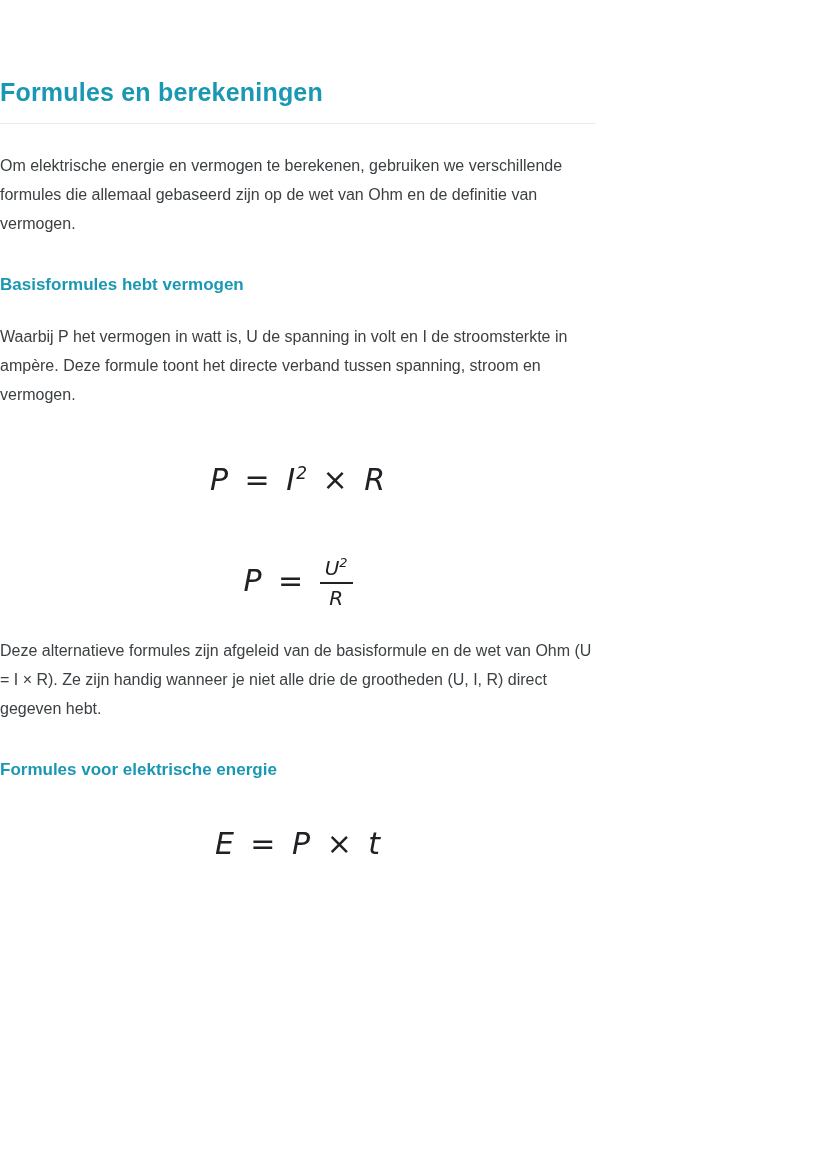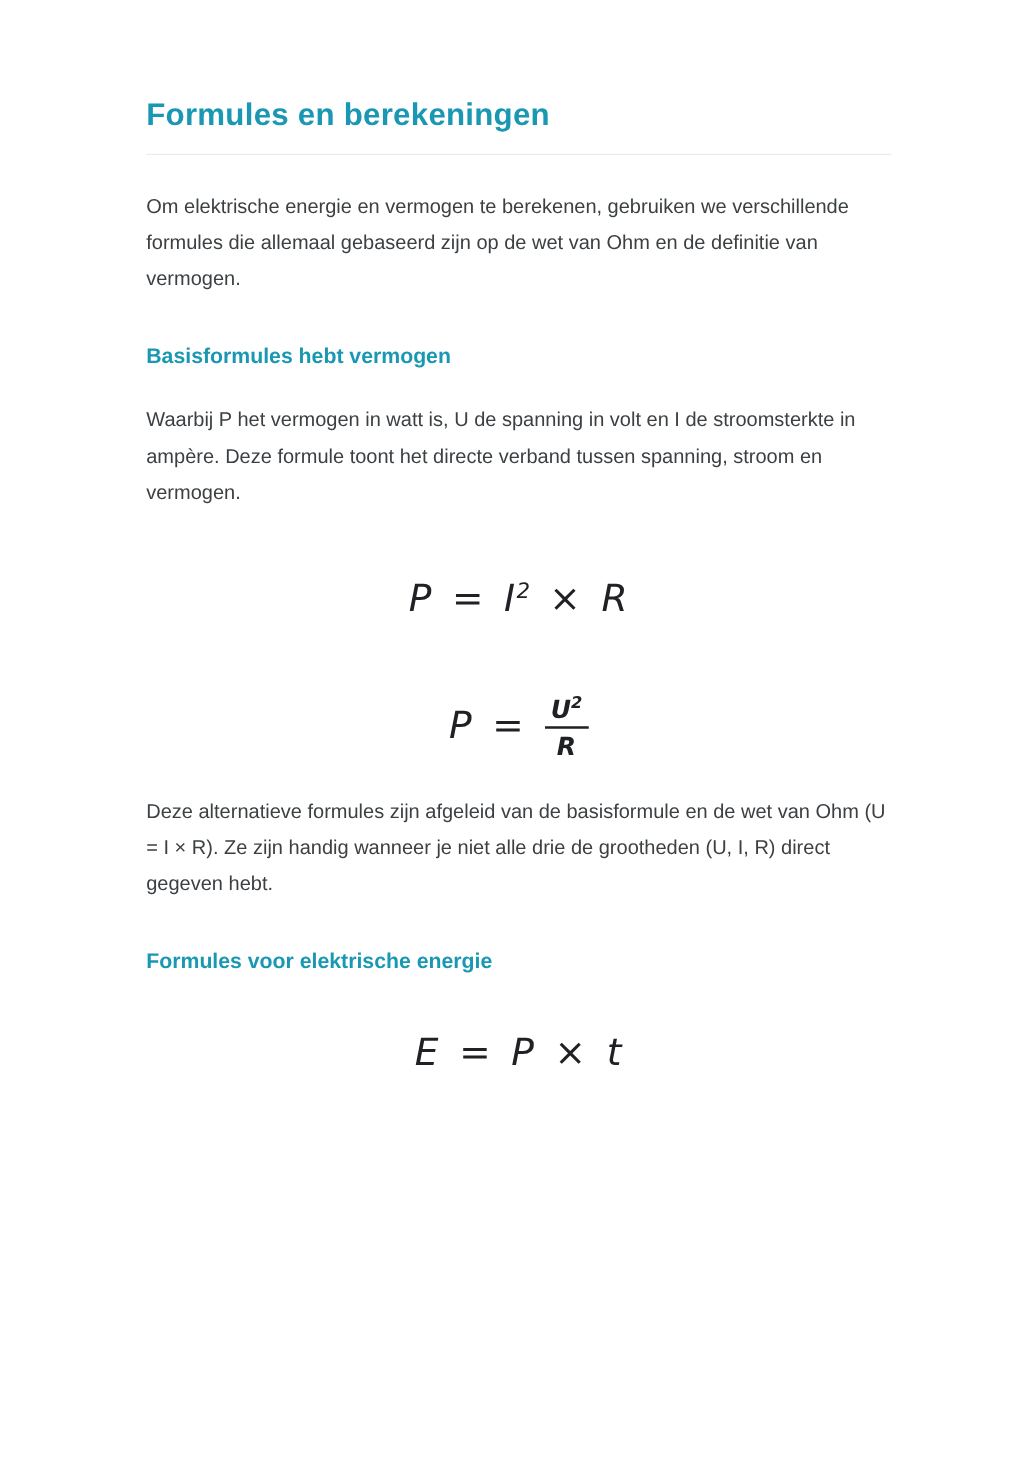--- a/index.html
+++ b/index.html
@@ -6,21 +6,20 @@
   html, body { background: #ffffff; }
   body {
     width: 828px;
     height: 1171px;
     font-family: "Liberation Sans", sans-serif;
     color: var(--text, #3c4043);
     overflow: hidden;
   }
   .page {
     width: 596px;
-    margin-left: 117px;
   }
   h1.page-title {
     margin-top: 78px;
     font-size: 25px;
     line-height: 29px;
     font-weight: bold;
     color: var(--accent, #1a98b3);
     letter-spacing: 0.2px;
   }
   .title-rule {
@@ -57,21 +56,20 @@
     letter-spacing: 0;
   }
   .formula .frac {
     display: inline-block;
     vertical-align: -14px;
     text-align: center;
     font-size: 20px;
     line-height: 1.1;
     word-spacing: 0;
     letter-spacing: 0;
-    font-weight: bold;
   }
   .formula .frac .num {
     display: block;
     padding: 0 5px 3px;
     border-bottom: 2px solid var(--formula, #202124);
   }
   .formula .frac .num sup { font-size: 13px; }
   .formula .frac .den {
     display: block;
     padding-top: 3px;

